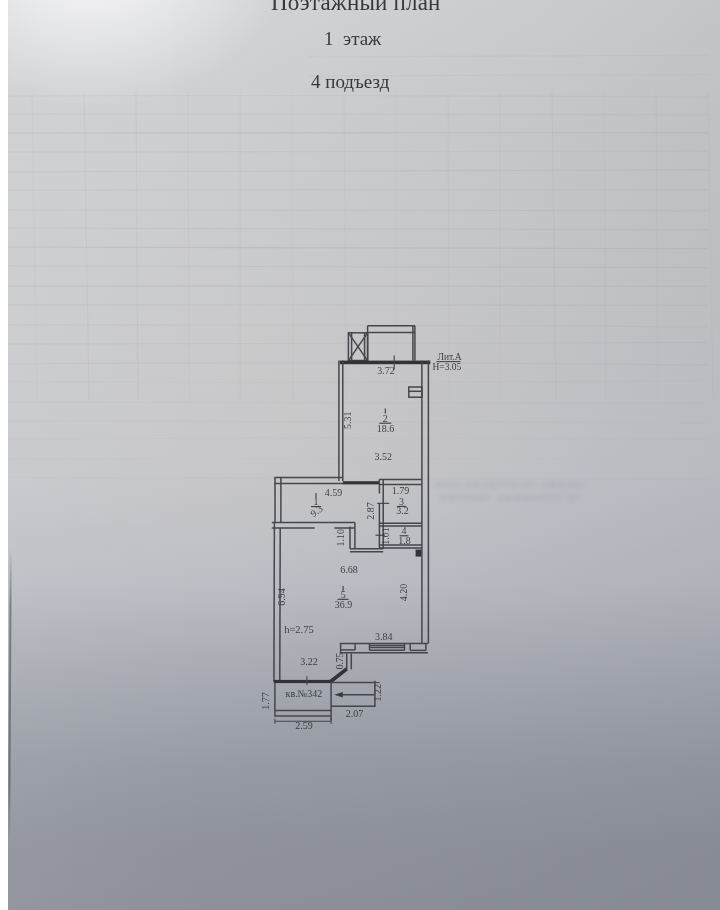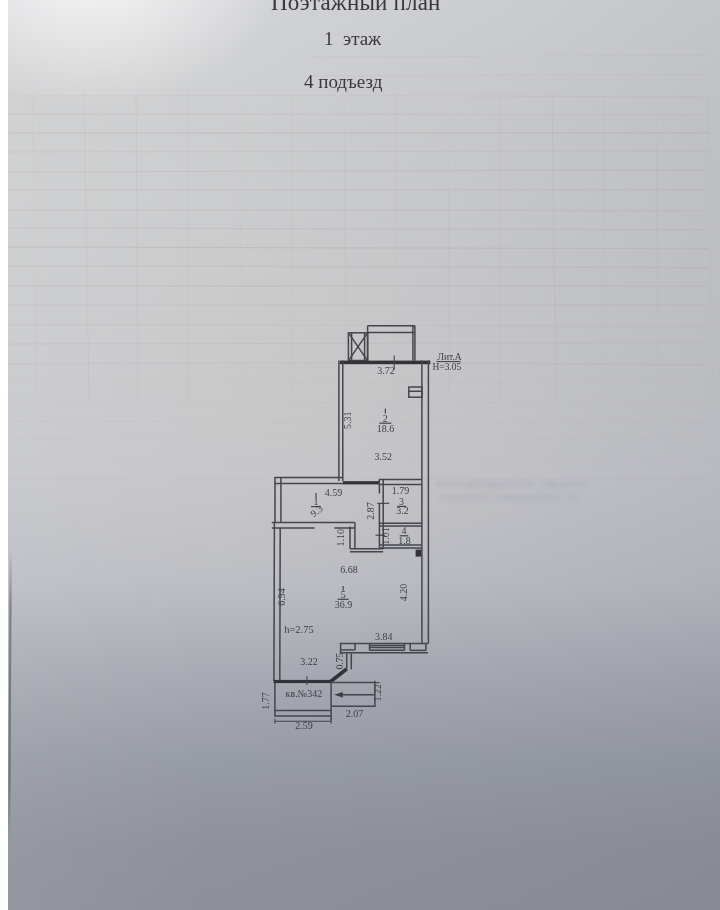--- a/index.html
+++ b/index.html
@@ -15,21 +15,21 @@
   .hdr{position:absolute;color:#38383c;white-space:nowrap;filter:blur(0.45px);}
 </style>
 </head>
 <body>
 <div id="page">
 
   <div class="hdr" style="left:263px;top:-10px;font-size:23px;letter-spacing:0.2px;">Поэтажный план</div>
 
   <div class="hdr" style="left:316px;top:28px;font-size:19px;">1&nbsp; этаж</div>
 
-  <div class="hdr" style="left:296px;top:71px;font-size:19px;">4 подъезд</div>
+  <div class="hdr" style="left:303px;top:71px;font-size:19px;">4 подъезд</div>
 
 
   <div style="position:absolute;left:428px;top:477px;width:230px;color:#8a8d9b;filter:blur(2.4px);font-size:11px;letter-spacing:2px;line-height:13px;opacity:.65;">впоcаmлgeneral smдлor<br>&nbsp;нвлпоаз джмquates оr</div>
 
   <div style="position:absolute;left:1px;top:548px;width:2px;height:292px;background:linear-gradient(to bottom,rgba(70,72,84,0),rgba(70,72,84,0.55) 20%,rgba(70,72,84,0.5) 80%,rgba(70,72,84,0));transform:rotate(0.3deg);"></div>
 
   <svg id="plan" width="720" height="910" viewBox="0 0 720 910" style="position:absolute;left:0;top:0;">
     <g>
       <path d="M300,57 Q323,56.9 700,55.3" fill="none" stroke="rgba(155,141,147,0.08)" stroke-width="1.1"></path>
       <path d="M300,76 Q309,75.6 700,74.5" fill="none" stroke="rgba(155,141,147,0.08)" stroke-width="1.1"></path>

